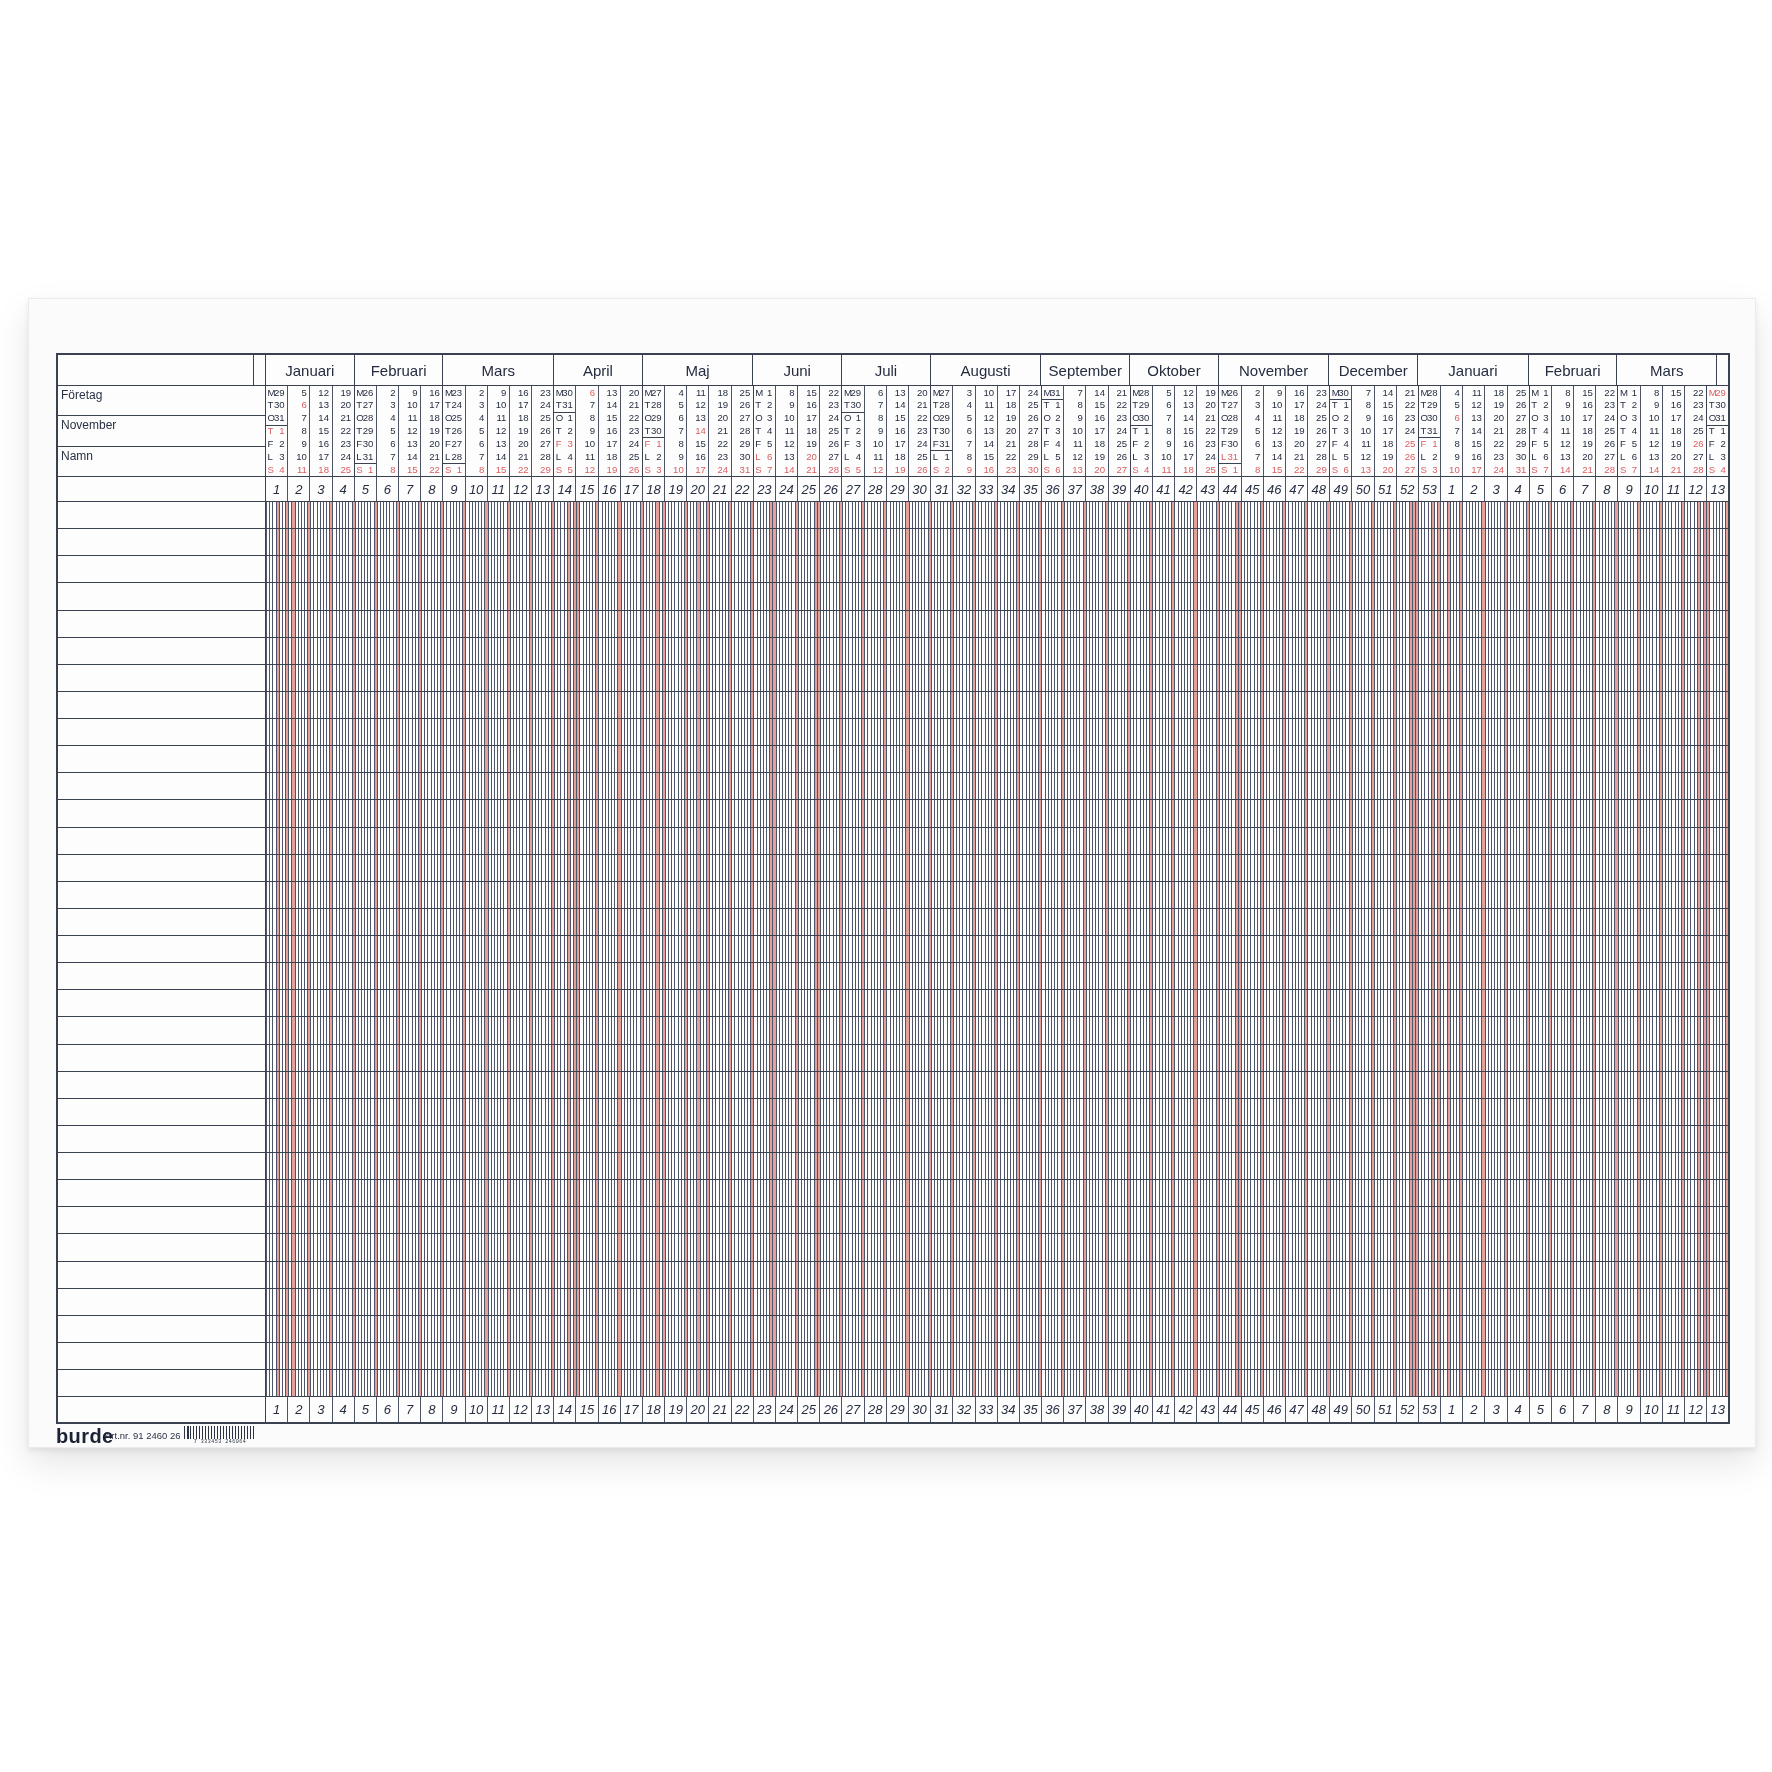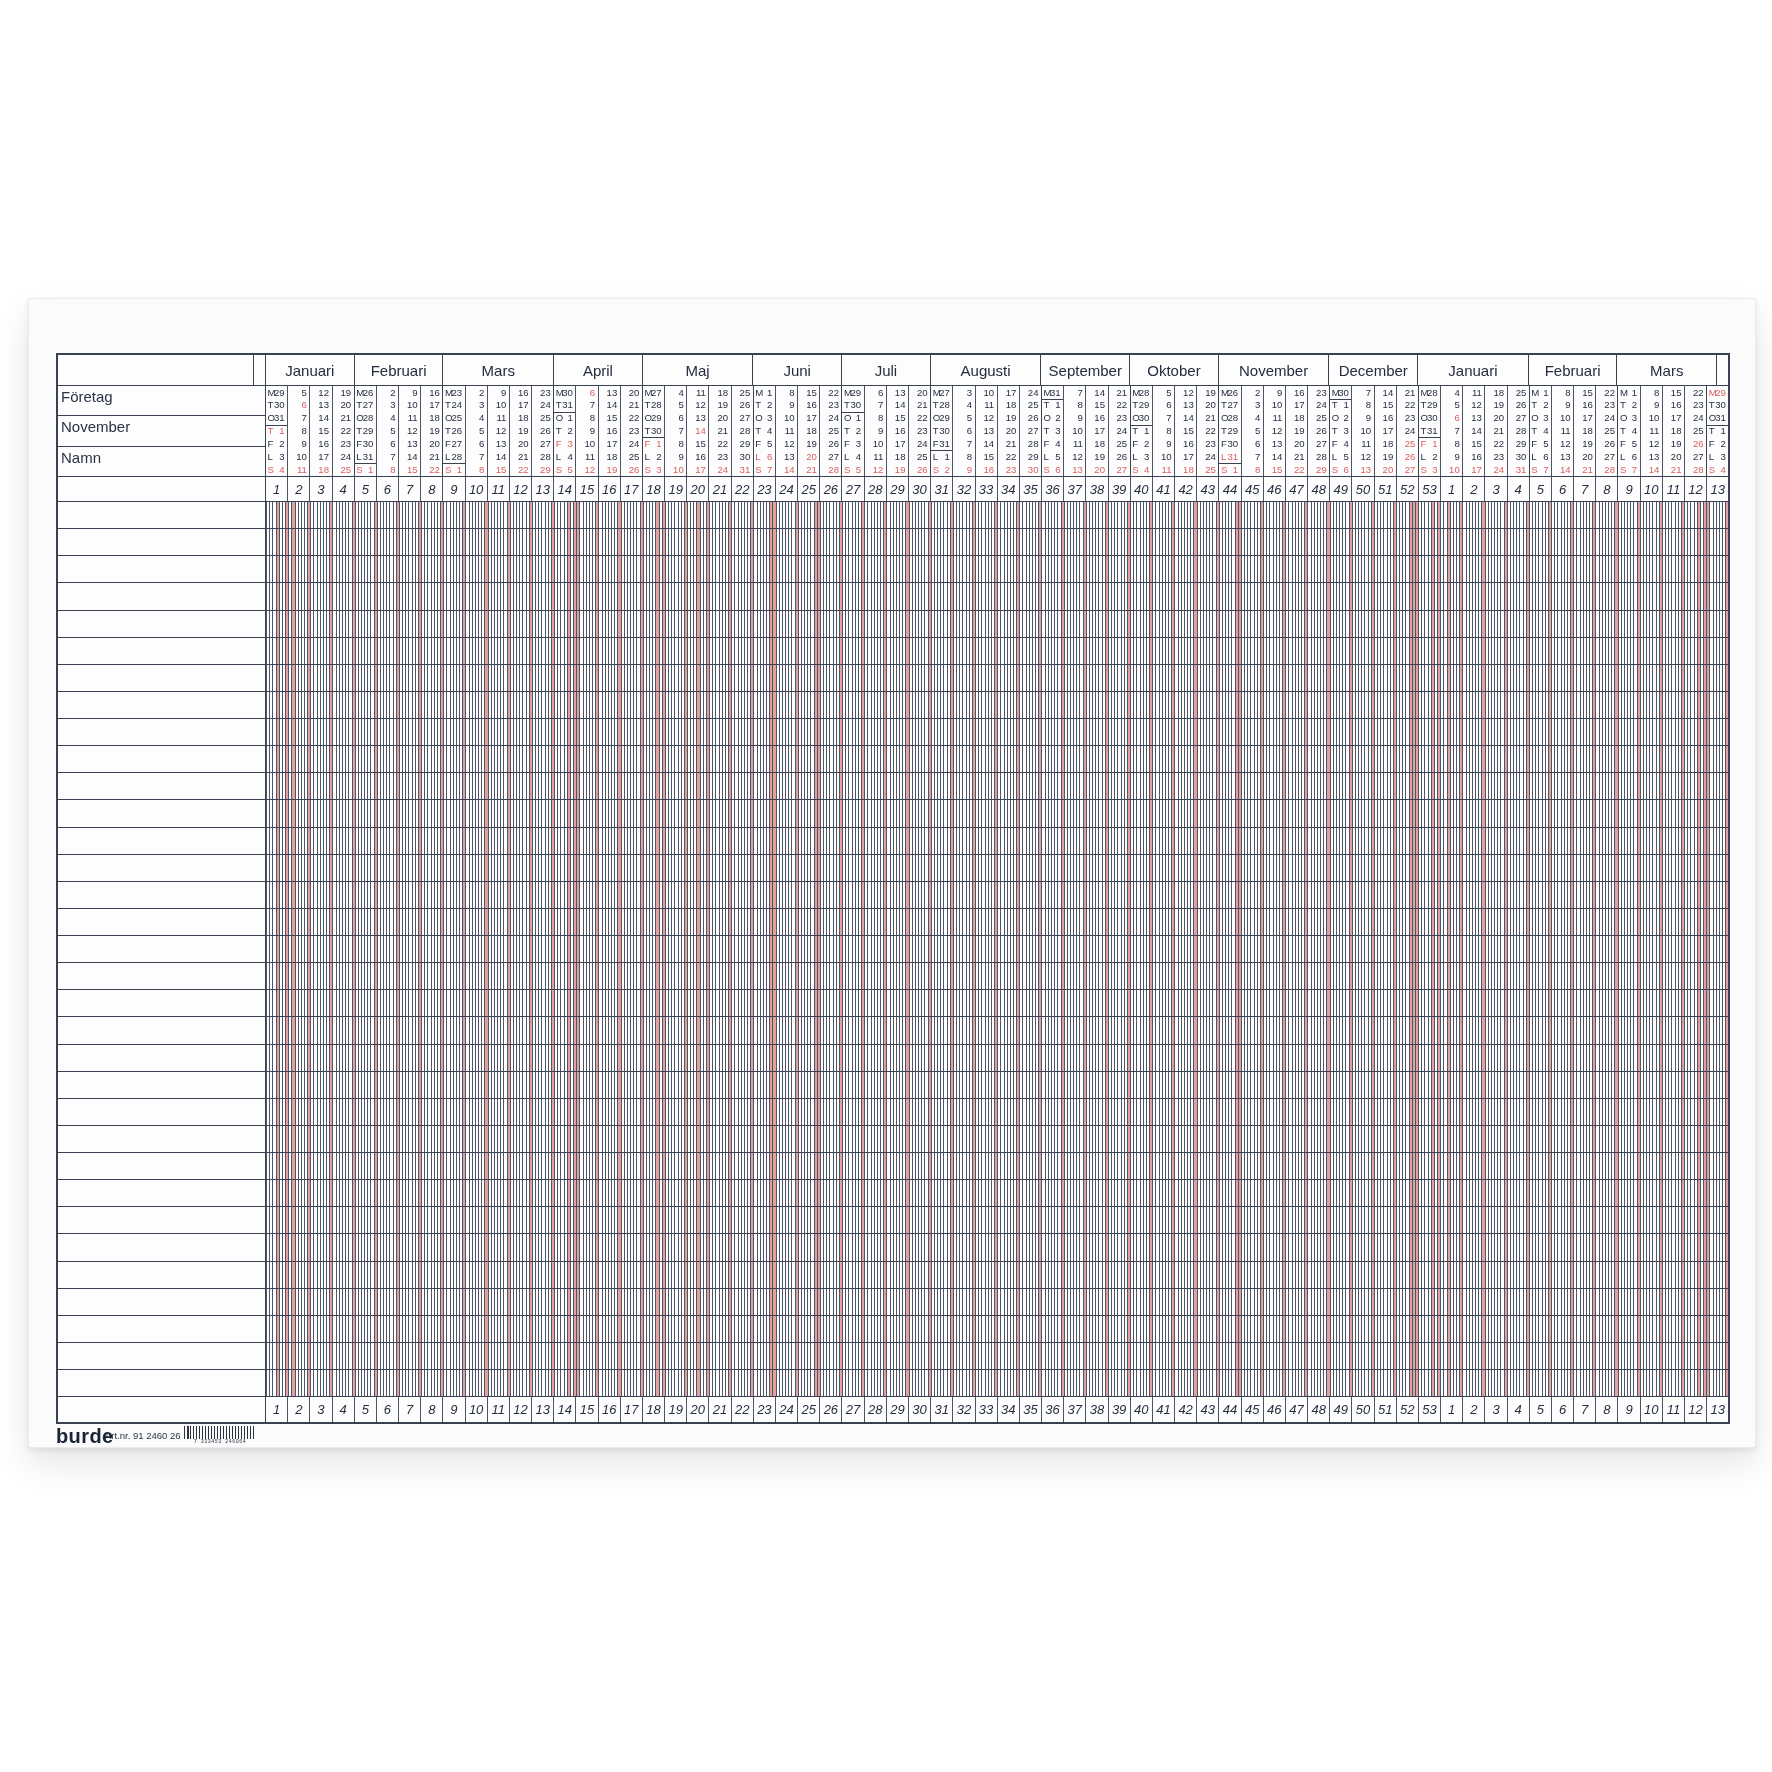--- a/index.html
+++ b/index.html
@@ -22,21 +22,21 @@
   .hdr .hspacer{width:12px;flex:none;border-right:1px solid var(--line);box-sizing:border-box;}
   .hdr .m{flex-grow:1;flex-basis:0;display:flex;align-items:center;justify-content:center;
     font-size:15px;color:#242c3e;border-right:1px solid var(--line);box-sizing:border-box;
     white-space:nowrap;overflow:hidden;}
   .hdr .m:last-child{border-right:none;}
   
   .mini{height:90px;display:flex;border-bottom:1.5px solid var(--line);flex:none;}
   .labels{width:208px;flex:none;border-right:1.5px solid var(--line);box-sizing:border-box;
     display:flex;flex-direction:column;}
   .lab{flex:1;border-bottom:1px solid var(--line);box-sizing:border-box;
-    font-size:15px;color:#2a3244;padding:2px 0 0 3px;}
+    font-size:12px;color:#2a3244;padding:2px 0 0 3px;}
   .lab:last-child{border-bottom:none;}
   .wkcol{flex:1 1 0;position:relative;box-sizing:border-box;border-left:1px solid var(--sep);
     display:grid;grid-template-rows:repeat(7,1fr);font-size:9.6px;}
   .wkcol.first{border-left:none;}
   .wkcol.mb{border-left:1.5px solid var(--line);}
   .mcell{position:relative;display:flex;align-items:center;justify-content:flex-end;
     padding-right:2.5px;color:var(--ink);line-height:1;box-sizing:border-box;}
   .mcell .lt{position:absolute;left:1.5px;}
   .mcell.red{color:var(--red);}
   .msplit{position:absolute;left:0;right:0;height:1px;background:var(--line);}

